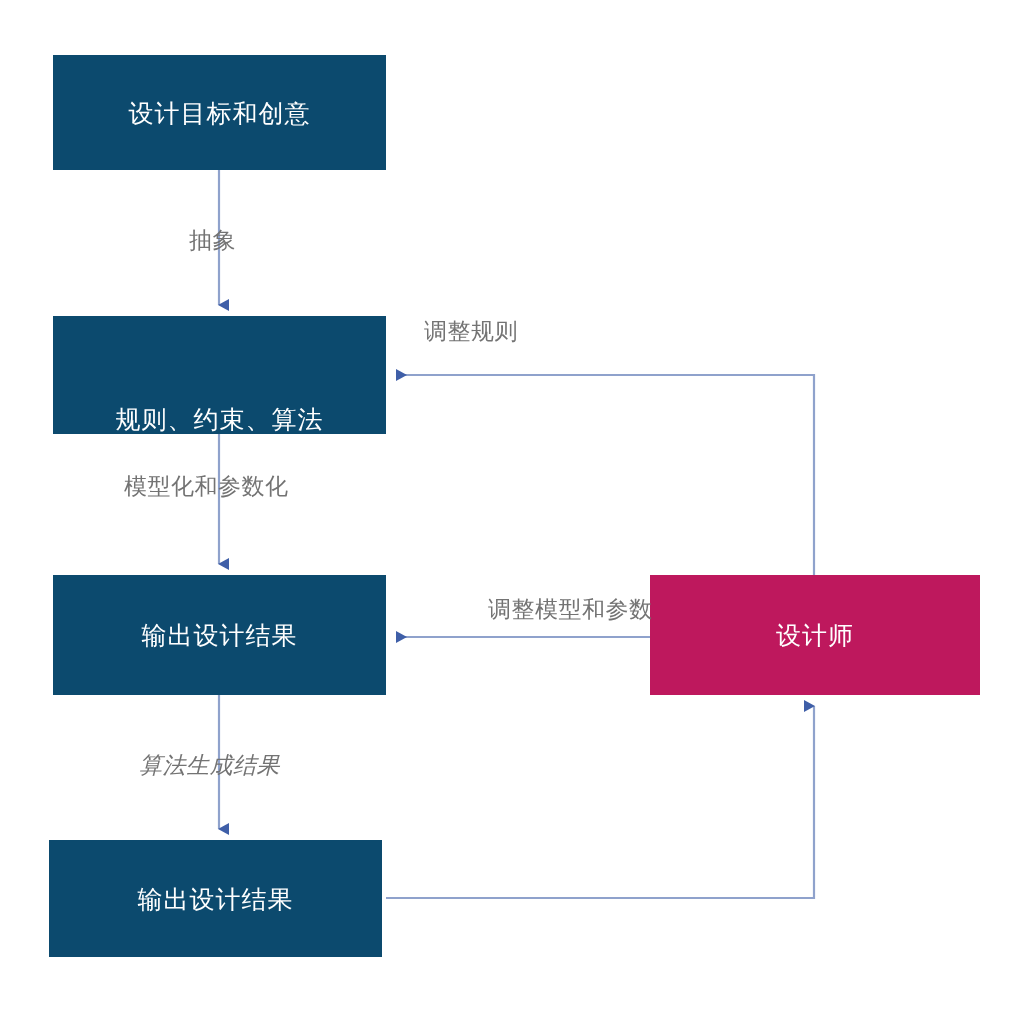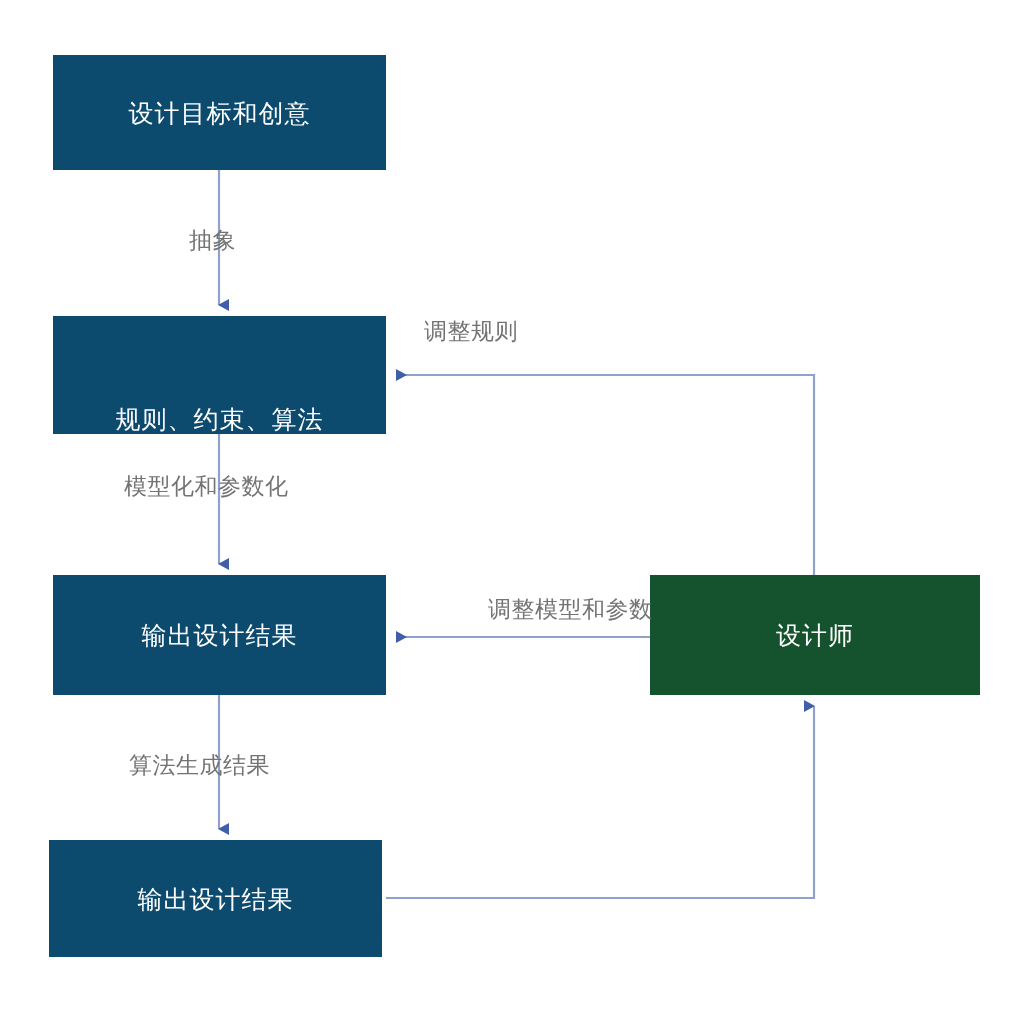--- a/index.html
+++ b/index.html
@@ -35,21 +35,21 @@
     font-size: 25px;
     letter-spacing: 1px;
     line-height: 1.2;
     text-align: center;
     user-select: none;
   }
   .node-process {
     background: #0c4a6e;
   }
   .node-actor {
-    background: #14532d;
+    background: #be185d;
   }
   .node-label {
     display: block;
   }
   .edge-label {
     position: absolute;
     font-size: 23px;
     color: #737373;
     letter-spacing: 0.5px;
     white-space: nowrap;
@@ -116,20 +116,20 @@
   </div>
 
   <div class="node node-actor" style="left:650px; top:575px; width:330px; height:120px;">
     <span class="node-label">设计师</span>
   </div>
 
   <div class="edge-label" style="left:189px; top:225px;">抽象</div>
 
   <div class="edge-label" style="left:124px; top:471px;font-family:Liberation Serif, serif;">模型化和参数化</div>
 
-  <div class="edge-label" style="left:129px; top:750px;">算法生成结果</div>
+  <div class="edge-label" style="left:139px; top:750px;font-style:italic;">算法生成结果</div>
 
   <div class="edge-label" style="left:424px; top:316px;">调整规则</div>
 
   <div class="edge-label" style="left:444px; top:594px;margin-left:44px;">调整模型和参数</div>
 
 
 </div>
 
 </body></html>

